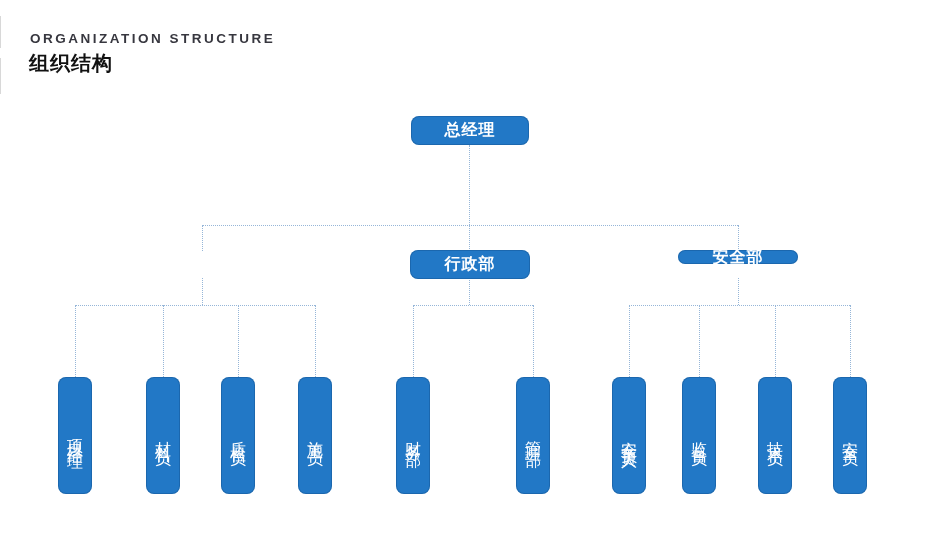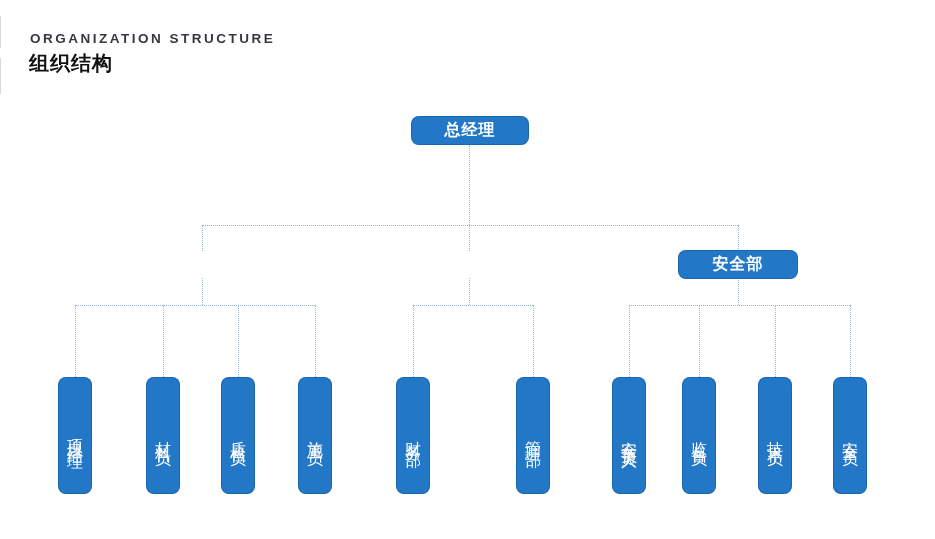--- a/index.html
+++ b/index.html
@@ -81,21 +81,24 @@
   <div class="line v" style="left:533px;top:305px;height:72px;"></div>
   <div class="line v" style="left:629px;top:305px;height:72px;"></div>
   <div class="line v" style="left:699px;top:305px;height:72px;"></div>
   <div class="line v" style="left:775px;top:305px;height:72px;"></div>
   <div class="line v" style="left:850px;top:305px;height:72px;"></div>
 
   <div class="node root" style="left:411px;top:116px;width:118px;height:29px;">
     <span>总经理</span>
   </div>
 
-  <div class="node dept" style="left:678px;top:250px;width:120px;height:29px;">
+  <div class="node dept" style="left:410px;top:250px;width:120px;height:29px;">
+    <span>行政部</span>
+  </div>
+  <div class="node dept" style="left:678px;top:250px;width:120px;height:14px;">
     <span>安全部</span>
   </div>
 
   <div class="node staff" style="left:58px;top:377px;width:34px;height:117px;">
     <span class="vtext">项目经理</span>
   </div>
   <div class="node staff" style="left:146px;top:377px;width:34px;height:117px;">
     <span class="vtext">材料员</span>
   </div>
   <div class="node staff" style="left:221px;top:377px;width:34px;height:117px;">

